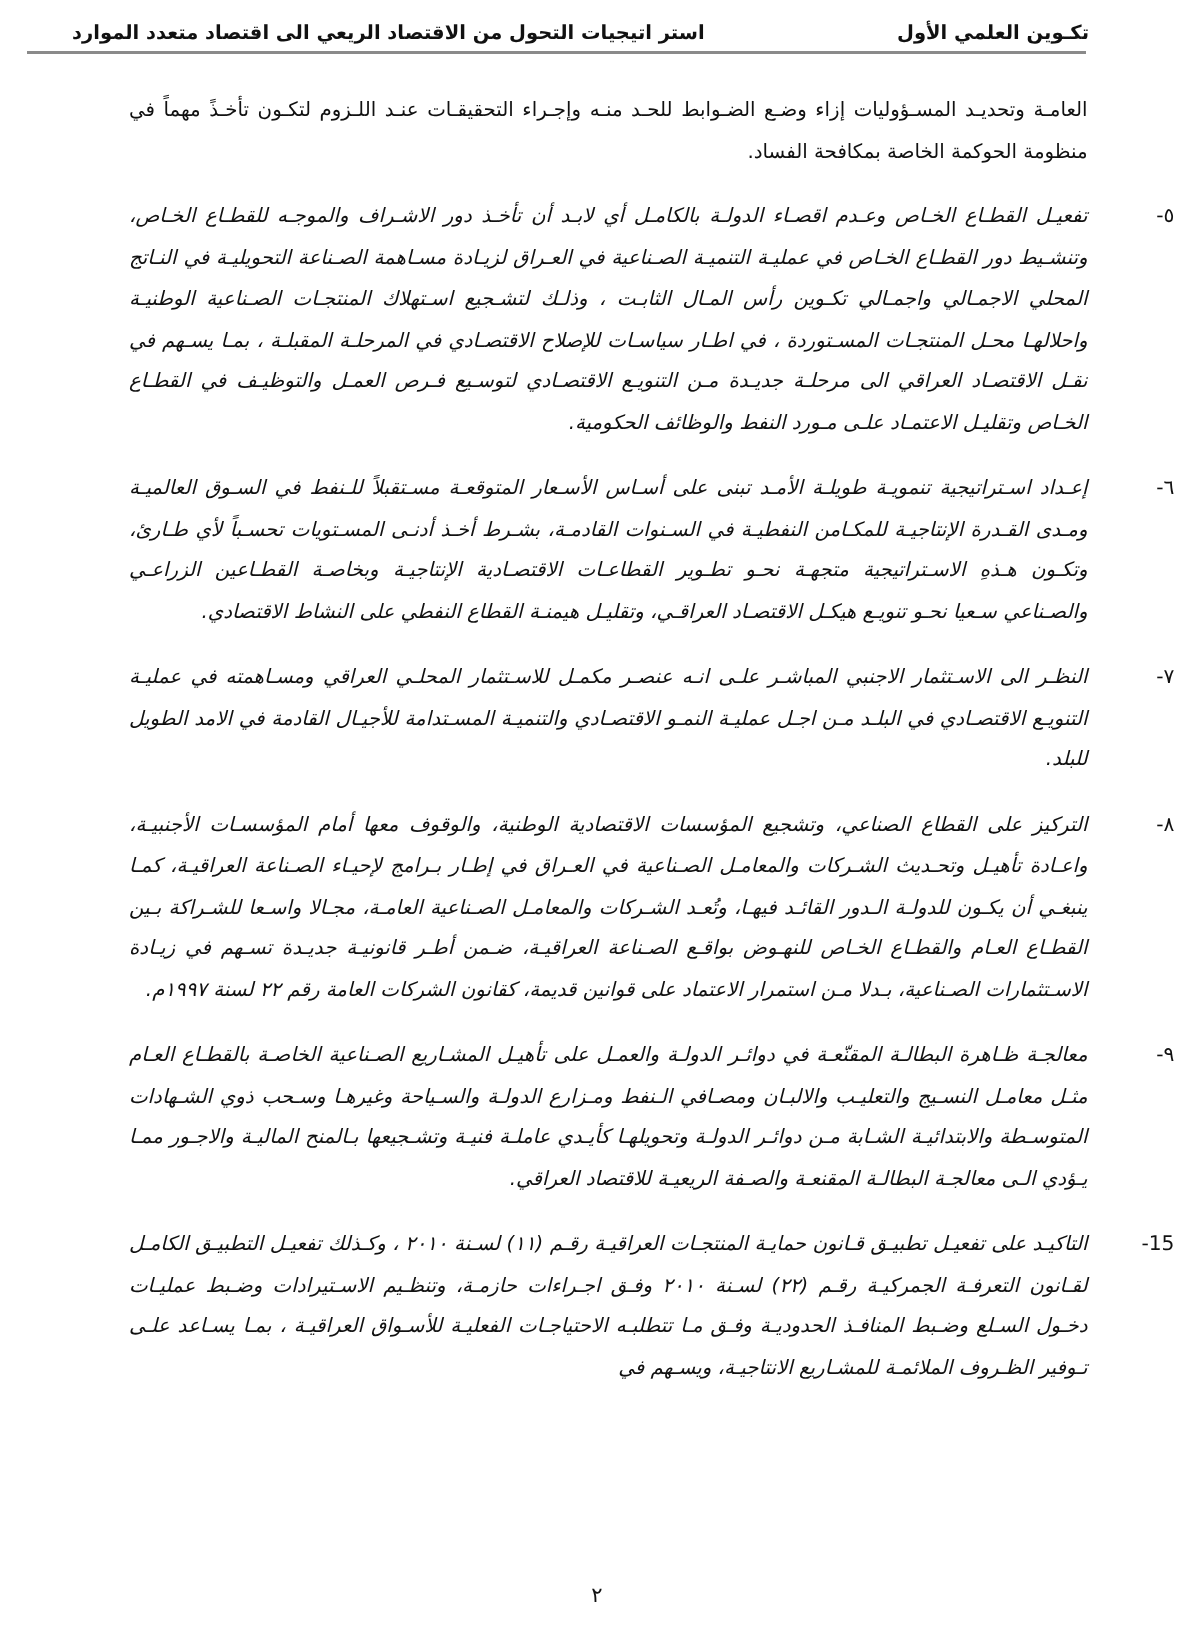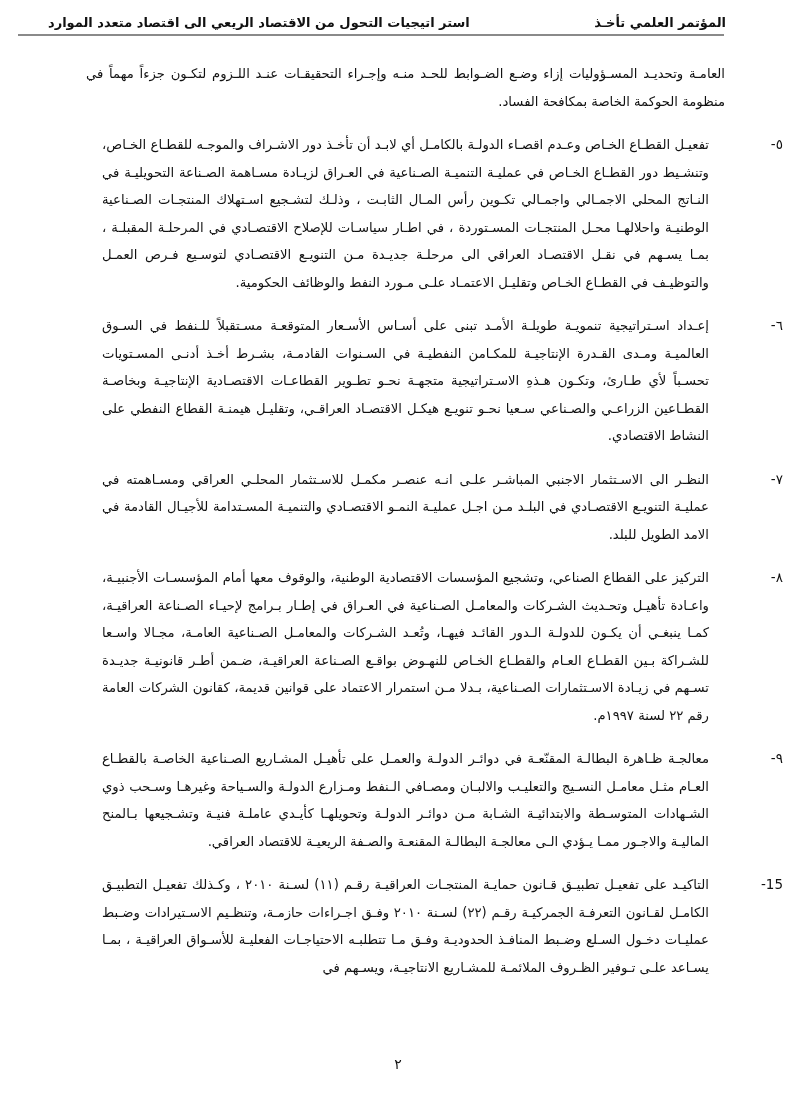--- a/index.html
+++ b/index.html
@@ -63,42 +63,43 @@
       position: absolute;
       right: -58px;
       top: 0;
       width: 52px;
       text-align: left;
       font-size: 13.5px;
       white-space: nowrap;
       direction: rtl;
     }
     .item-text {
-      margin: 16px;
+      margin: 0;
+      font-style: italic;
     }
     .page-number {
       position: absolute;
       top: 1056px;
       left: 0;
       right: 0;
       text-align: center;
       font-size: 14px;
     }
   </style>
 </head>
 <body>
 
 <header class="page-header">
-  <span>المؤتمر العلمي تأخـذ</span>
+  <span>تكـوين العلمي الأول</span>
   <span>استر اتيجيات التحول من الاقتصاد الريعي الى اقتصاد متعدد الموارد</span>
 </header>
 <div class="header-rule"></div>
 
 <main class="content">
-  <p class="para">العامـة وتحديـد المسـؤوليات إزاء وضـع الضـوابط للحـد منـه وإجـراء التحقيقـات عنـد اللـزوم لتكـون جزءاً مهماً في منظومة الحوكمة الخاصة بمكافحة الفساد.</p>
+  <p class="para">العامـة وتحديـد المسـؤوليات إزاء وضـع الضـوابط للحـد منـه وإجـراء التحقيقـات عنـد اللـزوم لتكـون تأخـذً مهماً في منظومة الحوكمة الخاصة بمكافحة الفساد.</p>
 
   <div class="list-item">
     <span class="item-num">٥-</span>
     <p class="item-text">تفعيـل القطـاع الخـاص وعـدم اقصـاء الدولـة بالكامـل أي لابـد أن تأخـذ دور الاشـراف والموجـه للقطـاع الخـاص، وتنشـيط دور القطـاع الخـاص في عمليـة التنميـة الصـناعية في العـراق لزيـادة مسـاهمة الصـناعة التحويليـة في النـاتج المحلي الاجمـالي واجمـالي تكـوين رأس المـال الثابـت ، وذلـك لتشـجيع اسـتهلاك المنتجـات الصـناعية الوطنيـة واحلالهـا محـل المنتجـات المسـتوردة ، في اطـار سياسـات للإصلاح الاقتصـادي في المرحلـة المقبلـة ، بمـا يسـهم في نقـل الاقتصـاد العراقي الى مرحلـة جديـدة مـن التنويـع الاقتصـادي لتوسـيع فـرص العمـل والتوظيـف في القطـاع الخـاص وتقليـل الاعتمـاد علـى مـورد النفط والوظائف الحكومية.</p>
   </div>
 
   <div class="list-item">
     <span class="item-num">٦-</span>
     <p class="item-text">إعـداد اسـتراتيجية تنمويـة طويلـة الأمـد تبنى على أسـاس الأسـعار المتوقعـة مسـتقبلاً للـنفط في السـوق العالميـة ومـدى القـدرة الإنتاجيـة للمكـامن النفطيـة في السـنوات القادمـة، بشـرط أخـذ أدنـى المسـتويات تحسـباً لأي طـارئ، وتكـون هـذهِ الاسـتراتيجية متجهـة نحـو تطـوير القطاعـات الاقتصـادية الإنتاجيـة وبخاصـة القطـاعين الزراعـي والصـناعي سـعيا نحـو تنويـع هيكـل الاقتصـاد العراقـي، وتقليـل هيمنـة القطاع النفطي على النشاط الاقتصادي.</p>
   </div>

